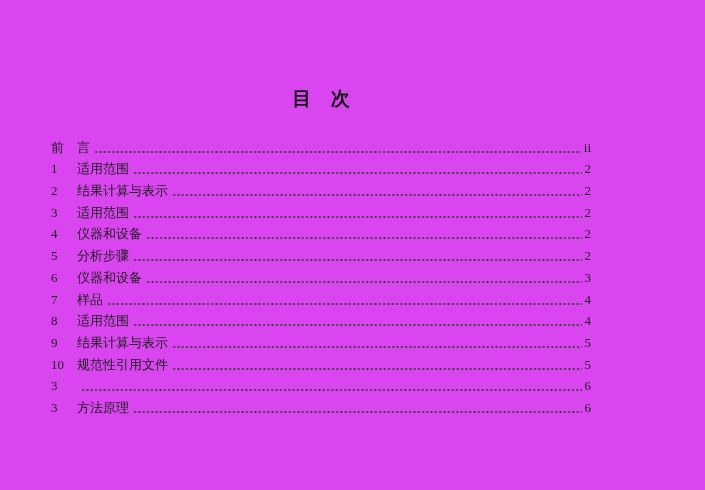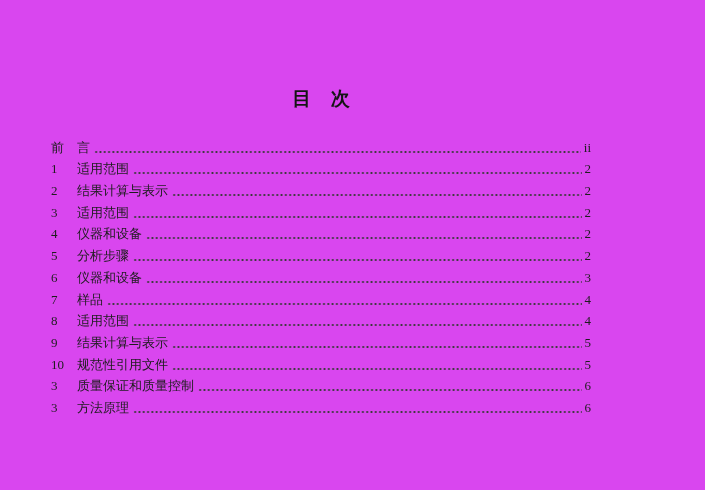--- a/index.html
+++ b/index.html
@@ -139,21 +139,20 @@
 
   <div class="toc-row">
     <span class="toc-num">10</span>
     <span class="toc-entry-title">规范性引用文件</span>
     <span class="toc-leader"></span>
     <span class="toc-page">5</span>
   </div>
 
   <div class="toc-row">
     <span class="toc-num">3</span>
-    <span class="toc-entry-title">质量保证和质量控制</span>
     <span class="toc-leader"></span>
     <span class="toc-page">6</span>
   </div>
 
   <div class="toc-row">
     <span class="toc-num">3</span>
     <span class="toc-entry-title">方法原理</span>
     <span class="toc-leader"></span>
     <span class="toc-page">6</span>
   </div>

